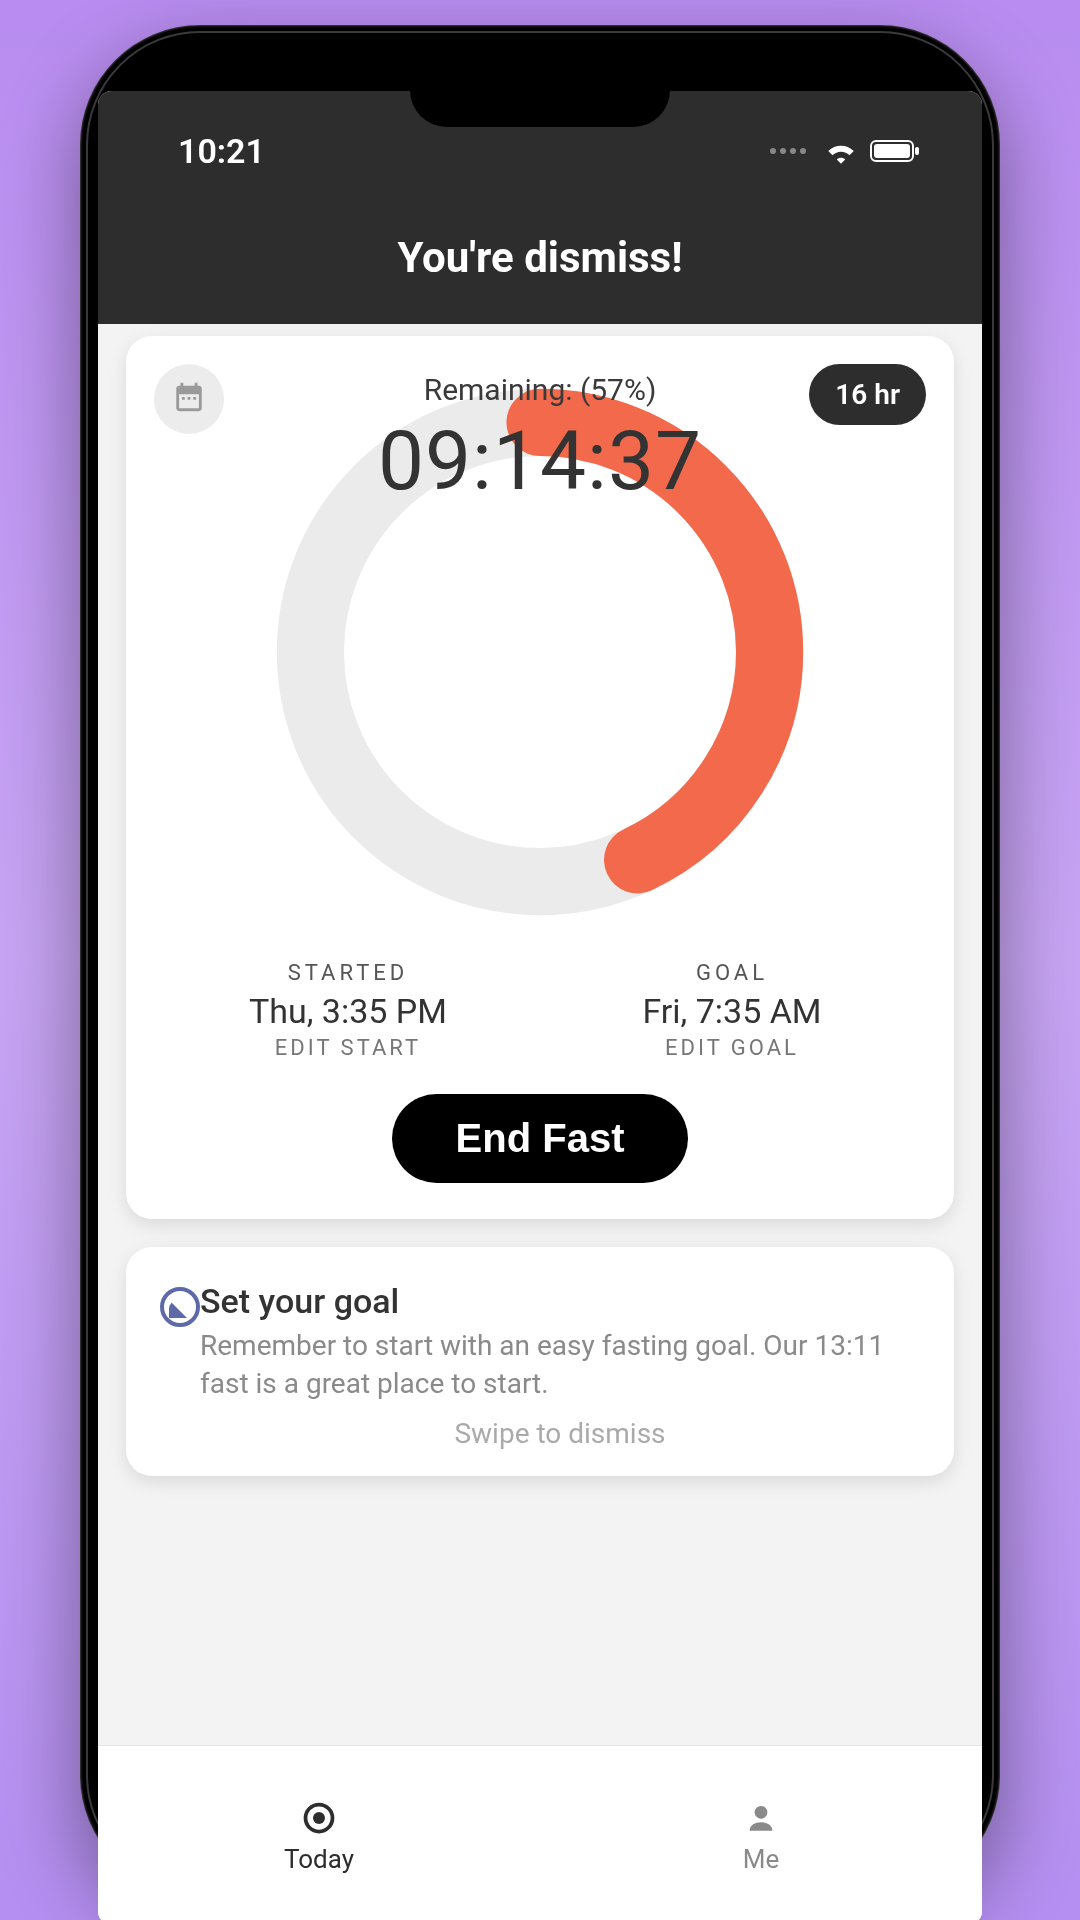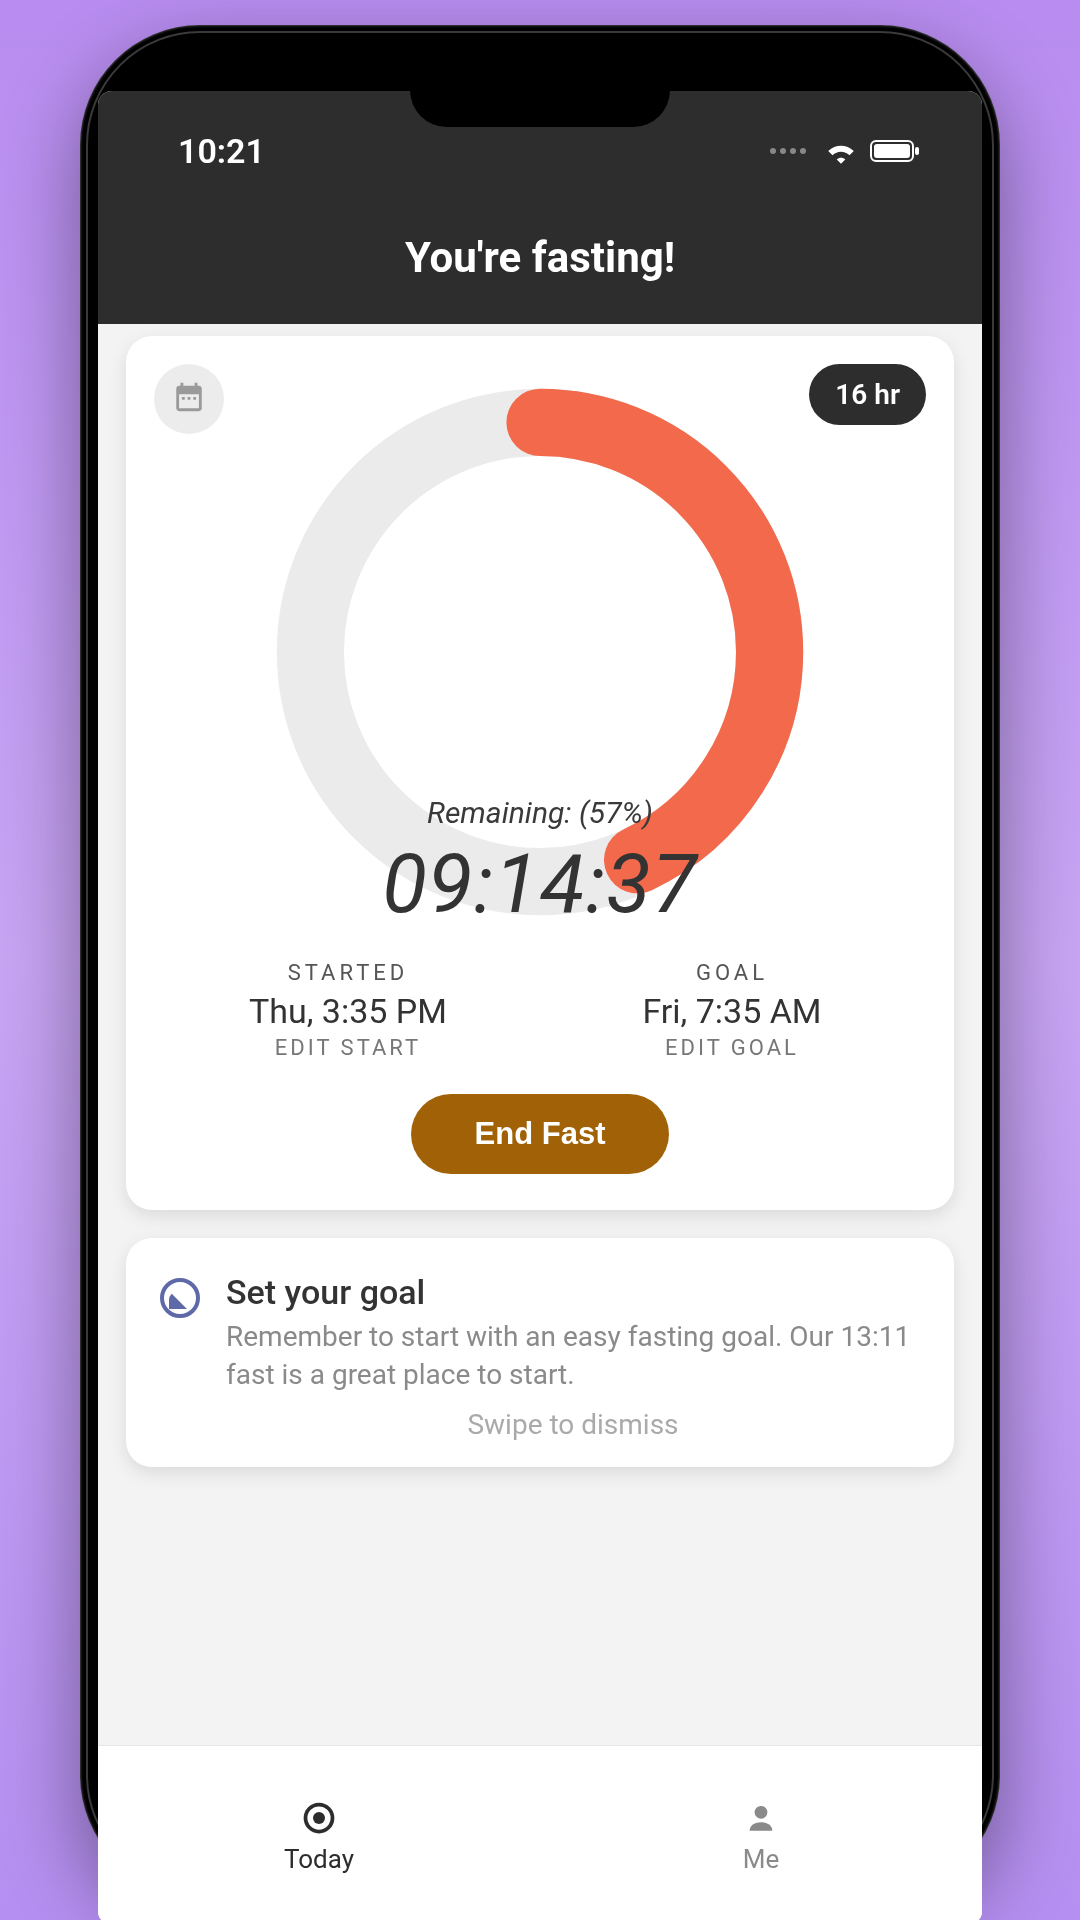--- a/index.html
+++ b/index.html
@@ -111,46 +111,46 @@
     justify-content: center;
     margin-top: 6px;
   }
   .ring { position: relative; width: 560px; height: 560px; }
   .ring svg { width: 100%; height: 100%; transform: rotate(-90deg); }
   .ring-track { stroke: #ebebeb; }
   .ring-prog { stroke: #f26a4b; stroke-linecap: round; }
   .ring-center {
     position: absolute; inset: 0;
     display: flex; flex-direction: column;
-    align-items: center; justify-content: flex-end; font-style: italic;
+    align-items: center; justify-content: flex-start;
   }
   .remaining-label { font-size: 30px; color: #3a3a3a; margin-bottom: 6px; }
   .timer { font-size: 82px; font-weight: 400; color: #333; letter-spacing: 1px; }
   .times-row {
     display: flex;
     justify-content: space-around;
     margin-top: 28px;
     text-align: center;
   }
   .time-col { flex: 1; }
   .time-col .lbl { font-size: 22px; letter-spacing: 4px; color: #555; margin-bottom: 6px; }
   .time-col .val { font-size: 34px; color: #333; margin-bottom: 4px; }
   .time-col .edit { font-size: 22px; letter-spacing: 3px; color: #777; }
   .end-btn {
     display: block;
     margin: 34px auto 0;
-    background: #a16207;
-    color: #fff;
-    font-size: 31px;
+    background: #000000;
+    color: #fff;
+    font-size: 40px;
     font-weight: 600;
     padding: 22px 64px;
     border-radius: 50px;
     border: none;
   }
-  .tip-card { display: flex; gap: 26px; align-items: flex-start; padding: 34px 34px 26px; }
+  .tip-card { display: flex; align-items: flex-start; padding: 34px 34px 26px; }
   .tip-icon {
     width: 40px; height: 40px; border-radius: 50%;
     border: 4px solid #5e6aa8;
     position: relative;
     flex-shrink: 0;
     margin-top: 6px;
   }
   .tip-icon::after {
     content: "";
     position: absolute;
@@ -208,21 +208,21 @@
           <svg width="52" height="26" viewBox="0 0 52 26">
               <rect x="1" y="3" width="42" height="20" rx="5" fill="none" stroke="#fff" stroke-width="2"></rect>
               <rect x="4" y="6" width="36" height="14" rx="3" fill="#fff"></rect>
               <rect x="45" y="9" width="4" height="8" rx="2" fill="#fff"></rect>
             </svg>
         </span>
       </div>
     </div>
 
     <div class="app-header">
-      <h1>You're fasting!</h1>
+      <h1>You're dismiss!</h1>
     </div>
 
     <div class="content">
 
       <div class="card">
         <div class="cal-btn">
           <span>
             <svg width="34" height="34" viewBox="0 0 24 24">
                 <path fill="#9a9a9a" d="M19 4h-1V2h-2v2H8V2H6v2H5C3.9 4 3 4.9 3 6v14c0 1.1.9 2 2 2h14c1.1 0 2-.9 2-2V6c0-1.1-.9-2-2-2zm0 16H5V10h14v10zM7 12h2v2H7zm4 0h2v2h-2zm4 0h2v2h-2z"></path>
               </svg>

